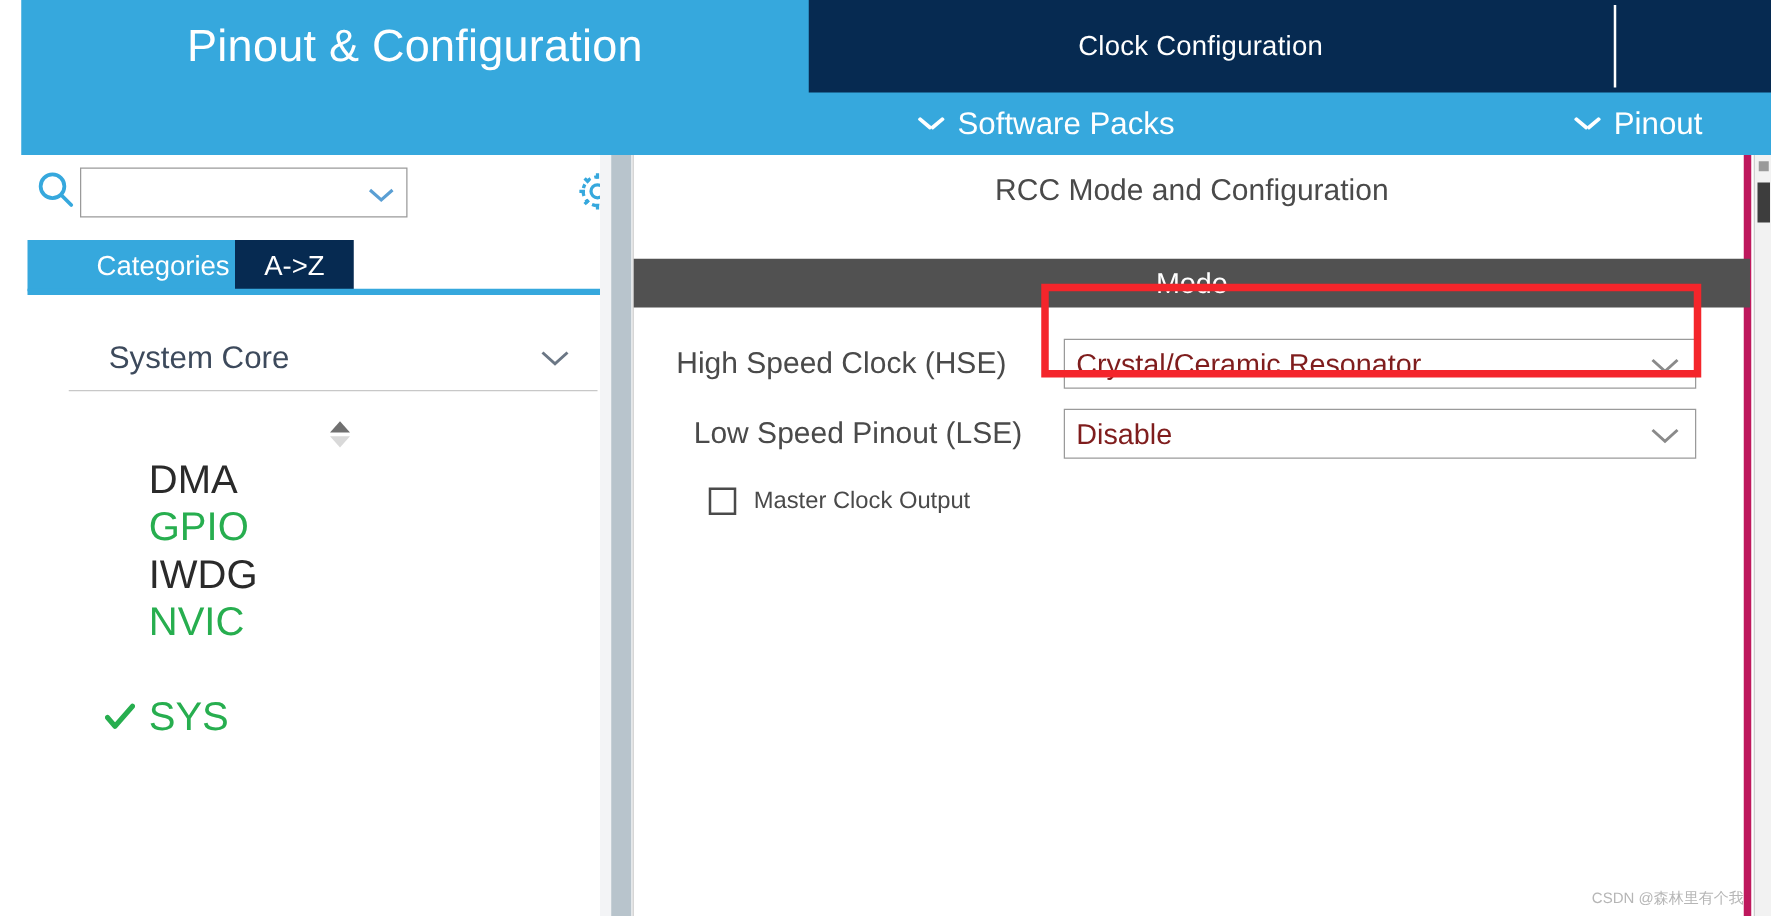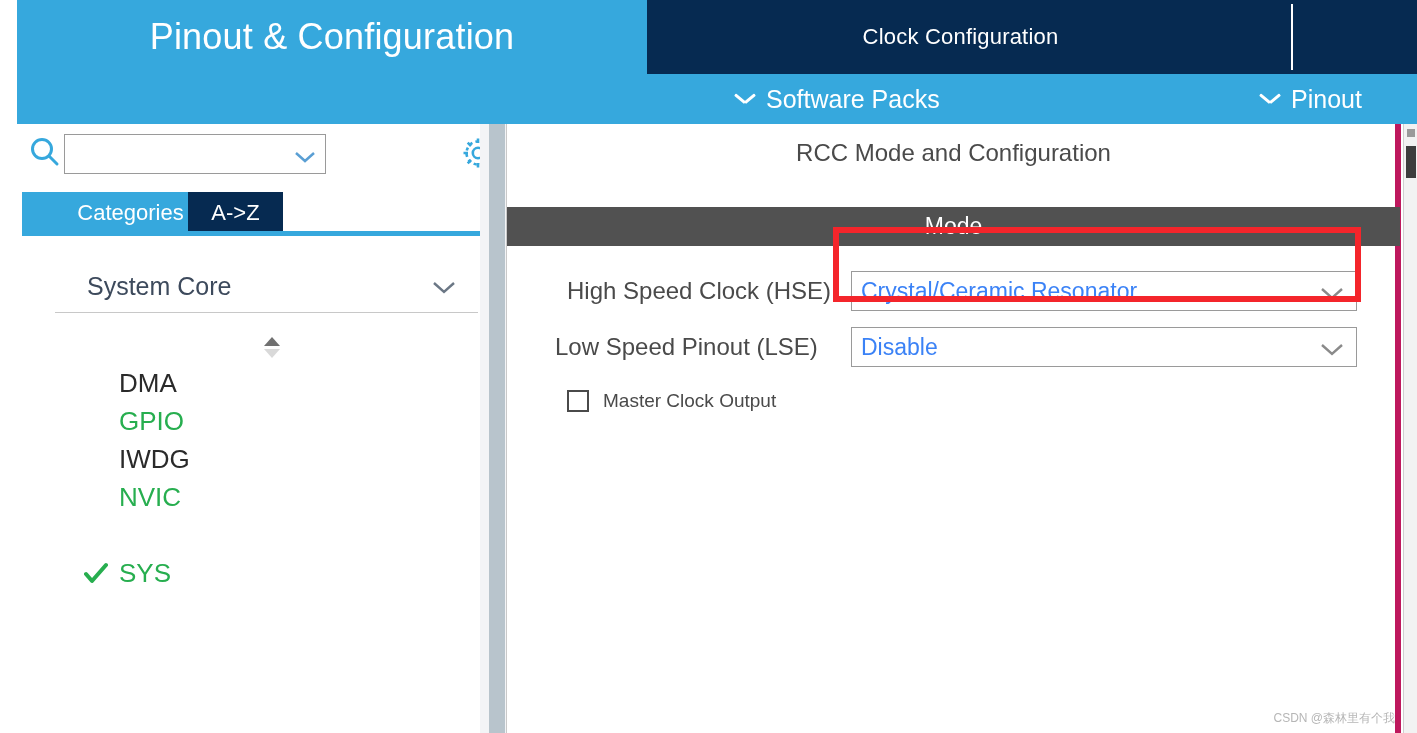--- a/index.html
+++ b/index.html
@@ -270,21 +270,21 @@
   .item-check {
     position: absolute;
     left: 62px;
     top: 8px;
     width: 24px;
     height: 22px;
   }
   .item-label {
     position: absolute;
     left: 97px;
-    font-size: 26px;
+    font-size: 32px;
     line-height: 38px;
     top: 0;
   }
   .item-label.dark  { color: #2a2a2a; }
   .item-label.green { color: #27ae4f; }
   .item-label.white { color: #ffffff; }
 
   
   .splitter {
     position: absolute;
@@ -357,39 +357,39 @@
   .row-hse { top: 49px; }
   .row-lse { top: 105px; }
   .form-label {
     position: absolute;
     top: 0;
     font-size: 24px;
     color: #4a4a4a;
     line-height: 40px;
     white-space: nowrap;
   }
-  .label-hse { left: 60px; }
+  .label-hse { left: 34px; }
   .label-lse { left: 48px; }
   .combo {
     position: absolute;
     left: 344px;
     top: 0;
     width: 506px;
     height: 40px;
     background: #ffffff;
     border: 1px solid #9a9a9a;
     box-sizing: border-box;
   }
   .combo-value {
     position: absolute;
     left: 9px;
     top: 0;
     line-height: 38px;
     font-size: 23px;
-    color: #3b82f6;
+    color: #7f1d1d;
     white-space: nowrap;
   }
   .combo-chev {
     position: absolute;
     right: 12px;
     top: 14px;
     width: 24px;
     height: 13px;
   }
 

